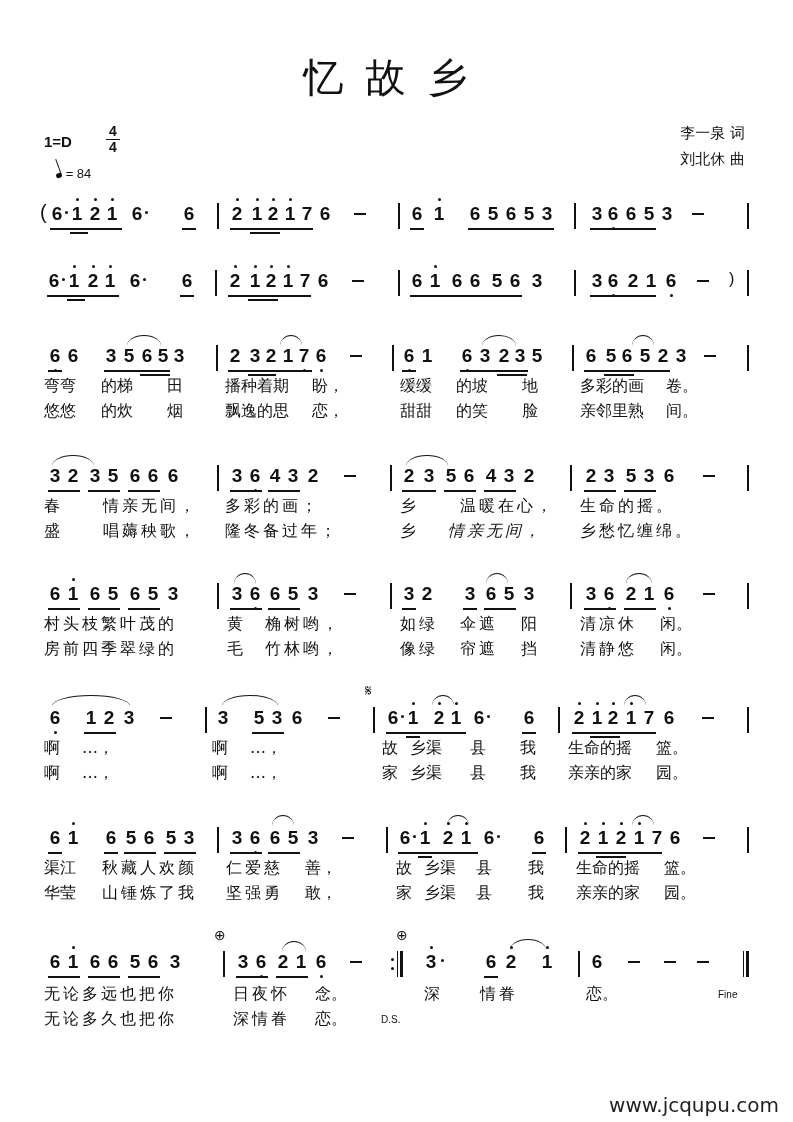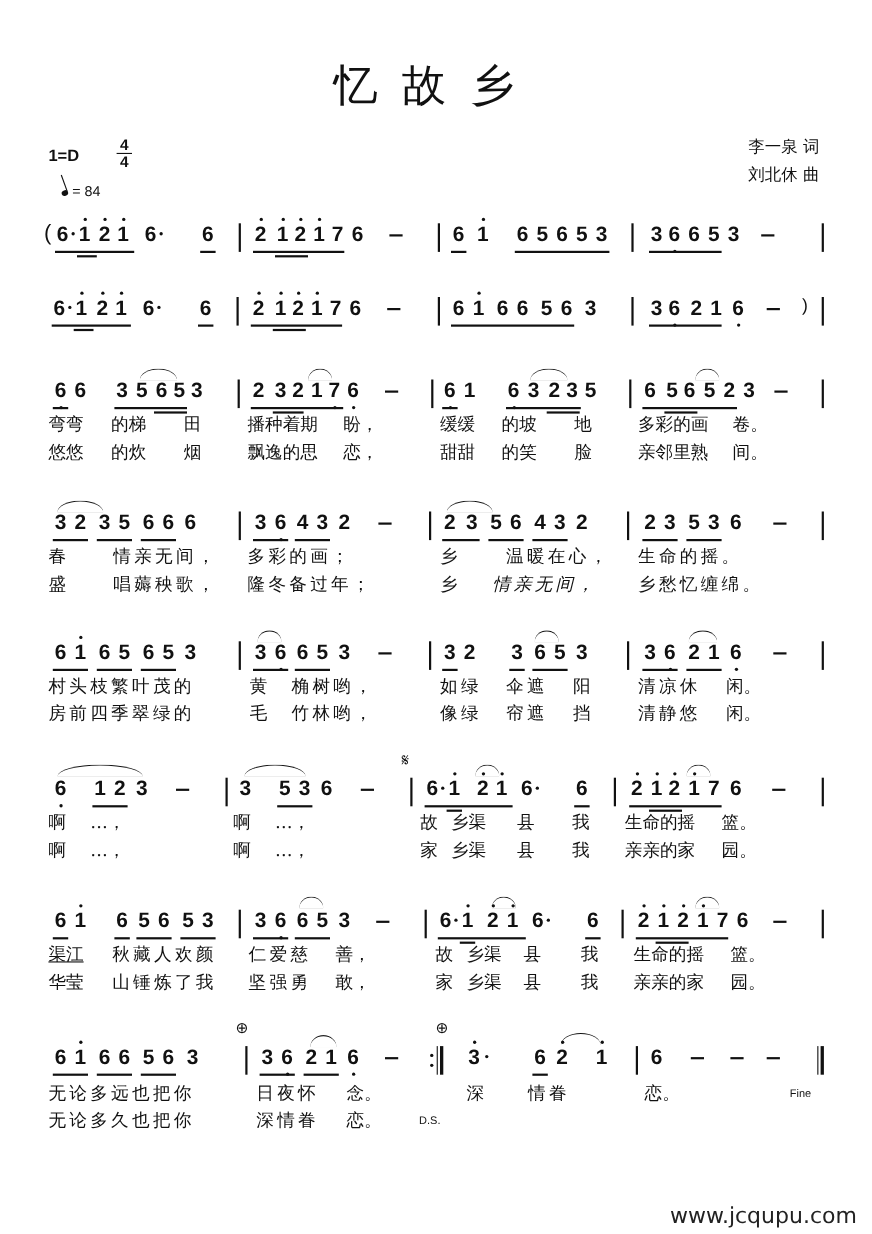--- a/index.html
+++ b/index.html
@@ -431,21 +431,21 @@
   <span class="n up" style="left:596px;">1</span>
   <span class="n up" style="left:614px;">2</span>
   <span class="n up" style="left:632px;">1</span>
   <span class="n" style="left:650px;">7</span>
   <span class="n" style="left:668px;">6</span>
   <span class="dash" style="left:703px;"></span>
   <span class="ul" style="left:578px;top:25px;width:84px;"></span>
   <span class="ul" style="left:596px;top:29px;width:30px;"></span>
   <span class="bar" style="left:747px;top:0;height:26px;"></span>
 
-  <span class="lyr" style="left:44px;top:31px;text-decoration:underline;">渠江</span>
+  <span class="lyr" style="left:44px;top:31px;">渠江</span>
   <span class="lyr" style="left:102px;top:31px;letter-spacing:3px;">秋藏人欢颜</span>
   <span class="lyr" style="left:226px;top:31px;letter-spacing:3px;">仁爱慈</span>
   <span class="lyr" style="left:305px;top:31px;">善，</span>
   <span class="lyr" style="left:396px;top:31px;">故</span>
   <span class="lyr" style="left:424px;top:31px;">乡渠</span>
   <span class="lyr" style="left:476px;top:31px;">县</span>
   <span class="lyr" style="left:528px;top:31px;">我</span>
   <span class="lyr" style="left:576px;top:31px;">生命的摇</span>
   <span class="lyr" style="left:664px;top:31px;">篮。</span>
 

